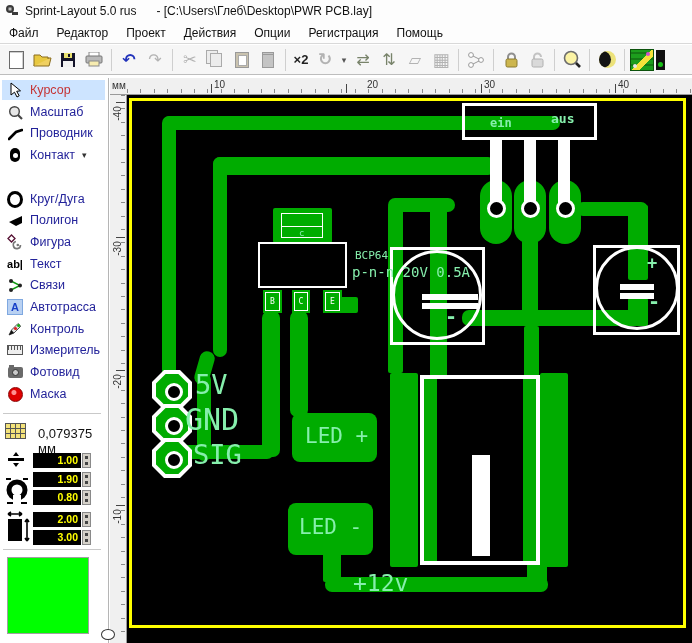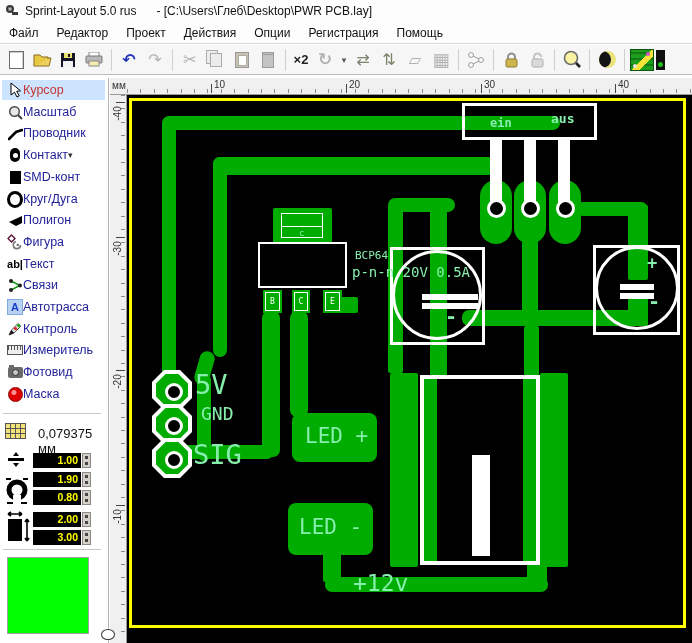--- a/index.html
+++ b/index.html
@@ -11,21 +11,21 @@
   #titlebar .ttl{font-size:12px;color:#111}
   #menubar{left:0;top:22px;width:692px;height:22px;background:#fdfdfd;display:flex;align-items:center;border-bottom:1px solid #d9d9d9;box-sizing:border-box}
   .menu-item{font-size:12px;color:#111;padding:3px 9px;cursor:default}
   #toolbar{left:0;top:45px;width:692px;height:30px;background:#f6f6f6;border-bottom:1px solid #bdbdbd;display:flex;align-items:center;padding-left:4px;box-sizing:border-box;gap:2px}
   .tbtn{width:24px;height:24px;display:flex;align-items:center;justify-content:center;flex:0 0 auto}
   .tsep{width:1px;height:22px;background:#cfcfcf;margin:0 3px;flex:0 0 auto}
   .g{color:#b3b3b3}
   .glyph{font-family:"DejaVu Sans",sans-serif;font-size:16px;line-height:1}
   
   #leftpanel{left:0;top:78px;width:108px;height:565px;background:#fff;border-right:1px solid #b5b5b5}
-  .prow{position:absolute;left:2px;width:103px;height:20px;display:flex;align-items:center;padding-left:5px;box-sizing:border-box}
+  .prow{position:absolute;left:2px;width:103px;height:20px;display:flex;align-items:center;gap:7px;padding-left:5px;box-sizing:border-box}
   .prow .lbl{font-size:12.5px;color:#23239a;white-space:nowrap}
   .prow.sel{background:#cde4ff}
   .prow.sel .lbl{color:#c53434}
   .picon{width:16px;height:16px;display:flex;align-items:center;justify-content:center;flex:0 0 auto}
   .hsep{position:absolute;left:3px;width:98px;height:0;border-top:1px solid #c9c9c9;border-bottom:1px solid #fff}
   .fld{position:absolute;left:33px;width:48px;height:15px;background:#000;color:#ffff00;font-size:10.5px;font-weight:bold;text-align:right;line-height:15px;padding-right:3px;box-sizing:border-box}
   .spn{position:absolute;left:82px;width:9px;height:15px;background:#d4d0c8;border:1px solid #8a8a8a;box-sizing:border-box}
   .spn i{display:block;width:3px;height:3px;background:#444;margin:2px auto 0}
   
   #hruler{left:110px;top:78px;width:582px;height:17px;background:#f0f0f0;border-bottom:1px solid #9a9a9a;box-sizing:border-box}
@@ -199,26 +199,20 @@
     </div>
   <div class="prow" style="top:67px">
       <span class="picon">
         <span style="width:10px;height:14px;background:#000;border-radius:5px;position:relative">
           <span style="position:absolute;left:2.5px;top:4.5px;width:5px;height:5px;background:#fff;border-radius:50%"></span>
         </span>
       </span>
       <span class="lbl">Контакт</span>
       <span style="font-size:9px;color:#333">▾</span>
     </div>
-  <div class="prow" style="top:89px">
-      <span class="picon">
-        <span style="width:11px;height:13px;background:#000"></span>
-      </span>
-      <span class="lbl">SMD-конт</span>
-    </div>
   <div class="prow" style="top:111px">
       <span class="picon">
         <span style="width:11px;height:11px;border:3px solid #000;border-radius:50%"></span>
       </span>
       <span class="lbl">Круг/Дуга</span>
     </div>
   <div class="prow" style="top:132px">
       <span class="picon">
         <svg width="15" height="15">
           <path d="M14 3 L14 10 L8 13 L1 9 Z" fill="#000"></path>
@@ -342,21 +336,21 @@
   <div class="hsep" style="top:471px"></div>
   <span class="abs" style="left:7px;top:479px;width:80px;height:75px;background:#00ff00;border:1px solid #a0a0a0"></span>
 </div>
 
 <div class="abs" id="hruler">
   <span class="rlab" style="left:2px;top:2px">мм</span>
   <div id="hminor"></div>
   <div class="htick" style="left:101px"></div>
     <span class="rlab" style="left:104px;top:1px">10</span>
   <div class="htick" style="left:236px"></div>
-    <span class="rlab" style="left:239px;top:1px">20</span>
+    <span class="rlab" style="left:257px;top:1px">20</span>
   <div class="htick" style="left:371px"></div>
     <span class="rlab" style="left:374px;top:1px">30</span>
   <div class="htick" style="left:505px"></div>
     <span class="rlab" style="left:508px;top:1px">40</span>
 </div>
 <div class="abs" id="vruler">
   <div id="vminor"></div>
   <div class="vtick" style="top:7px"></div>
     <span class="rlab" style="left:-7px;top:13px;width:28px;text-align:center;transform:rotate(-90deg)">-40</span>
   <div class="vtick" style="top:142px"></div>
@@ -451,21 +445,21 @@
   <div class="sw" style="left:493px;top:198px;width:34px;height:6px"></div>
   <div class="txt" style="left:520px;top:160px;font-size:17px;font-weight:bold">+</div>
   <div class="txt" style="left:521px;top:196px;font-size:20px;font-weight:bold">-</div>
 
   <div class="abs" style="left:293px;top:280px;width:120px;height:190px;border:4px solid #fff;box-sizing:border-box"></div>
   <div class="sw" style="left:345px;top:360px;width:18px;height:101px"></div>
 
   <div class="txt" style="left:228px;top:155px;font-size:11px">BCP64</div>
   <div class="txt" style="left:225px;top:170px;font-size:14px">p-n-n 20V 0.5A</div>
   <div class="txt" style="left:68px;top:276px;font-size:27px">5V</div>
-  <div class="txt" style="left:74px;top:310px;font-size:18px">GND</div>
+  <div class="txt" style="left:58px;top:310px;font-size:30px">GND</div>
   <div class="txt" style="left:66px;top:346px;font-size:27px">SIG</div>
   <div class="txt" style="left:178px;top:331px;font-size:21px">LED +</div>
   <div class="txt" style="left:172px;top:422px;font-size:21px">LED -</div>
   <div class="txt" style="left:226px;top:477px;font-size:23px">+12v</div>
 
   <div class="hole" style="left:360px;top:104px"></div>
   <div class="hole" style="left:394px;top:104px"></div>
   <div class="hole" style="left:429px;top:104px"></div>
   <div class="hole" style="left:38px;top:288px;width:12px;height:12px"></div>
   <div class="hole" style="left:38px;top:322px;width:12px;height:12px"></div>

